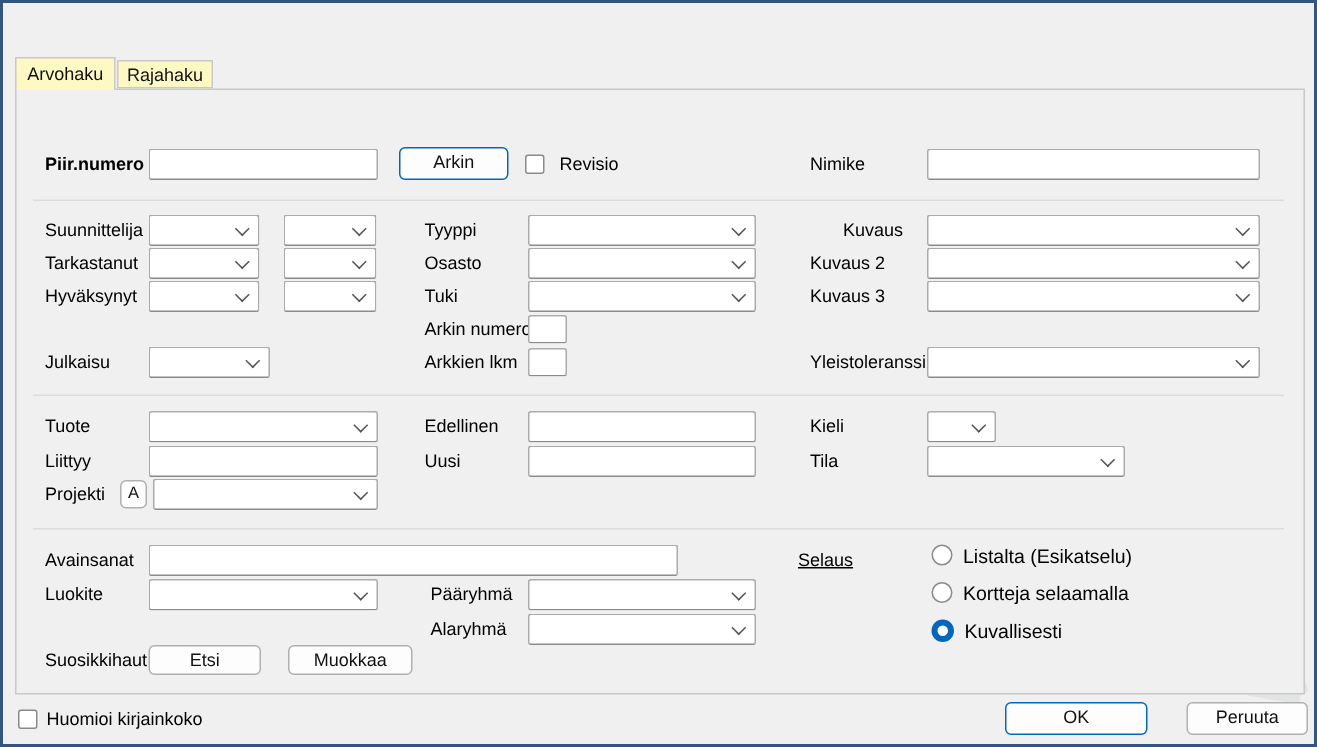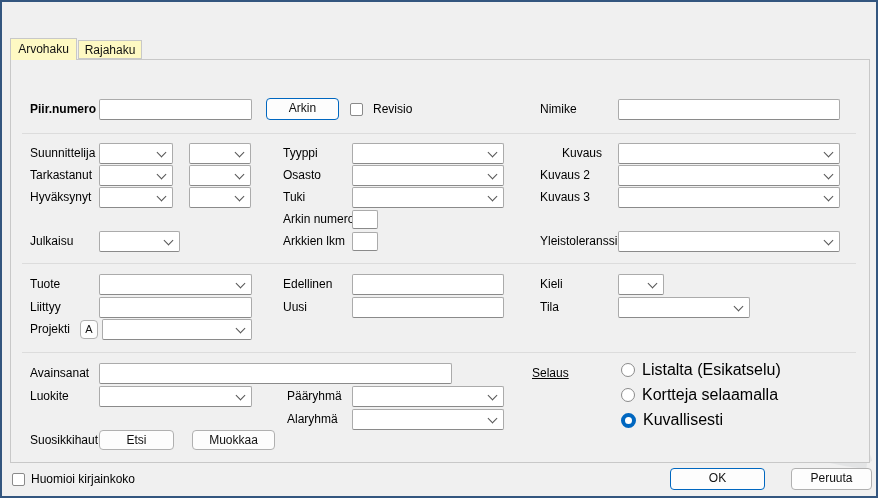--- a/index.html
+++ b/index.html
@@ -32,21 +32,21 @@
   .btn { position:absolute; height:22px; background:#fdfdfd; border:1px solid #b0b0b0;
          border-radius:4px; font-size:12px; text-align:center; line-height:19px; color:#111;
          cursor:default; z-index:2; }
   .btn.primary { border-color:var(--accent,#0067c0); }
   .btn.tiny { height:19px; line-height:16px; font-size:11px; }
   .chk { position:absolute; width:13px; height:13px; background:#fff; border:1px solid #8a8a8a;
          border-radius:2px; z-index:2; }
   .radio-row { position:absolute; display:flex; align-items:center; gap:7px; height:22px; z-index:2; }
   .radio { width:14px; height:14px; border-radius:50%; border:1px solid #8a8a8a; background:#fff; flex:0 0 auto; }
   .radio.selected { width:15px; height:15px; border:4.5px solid var(--accent,#0067c0); }
-  .radio-label { font-size:16px; white-space:nowrap; }
+  .radio-label { font-size:13px; white-space:nowrap; }
   .sep { position:absolute; left:20px; width:834px; height:1px; background:#dcdcdc; z-index:2; }
   .watermark { position:absolute; right:4px; bottom:28px; opacity:0.07; z-index:0; }
 </style>
 </head>
 <body>
 
 <div class="dialog">
 
 
   <div class="tab active" style="left:8px; width:67px;">Arvohaku</div>

